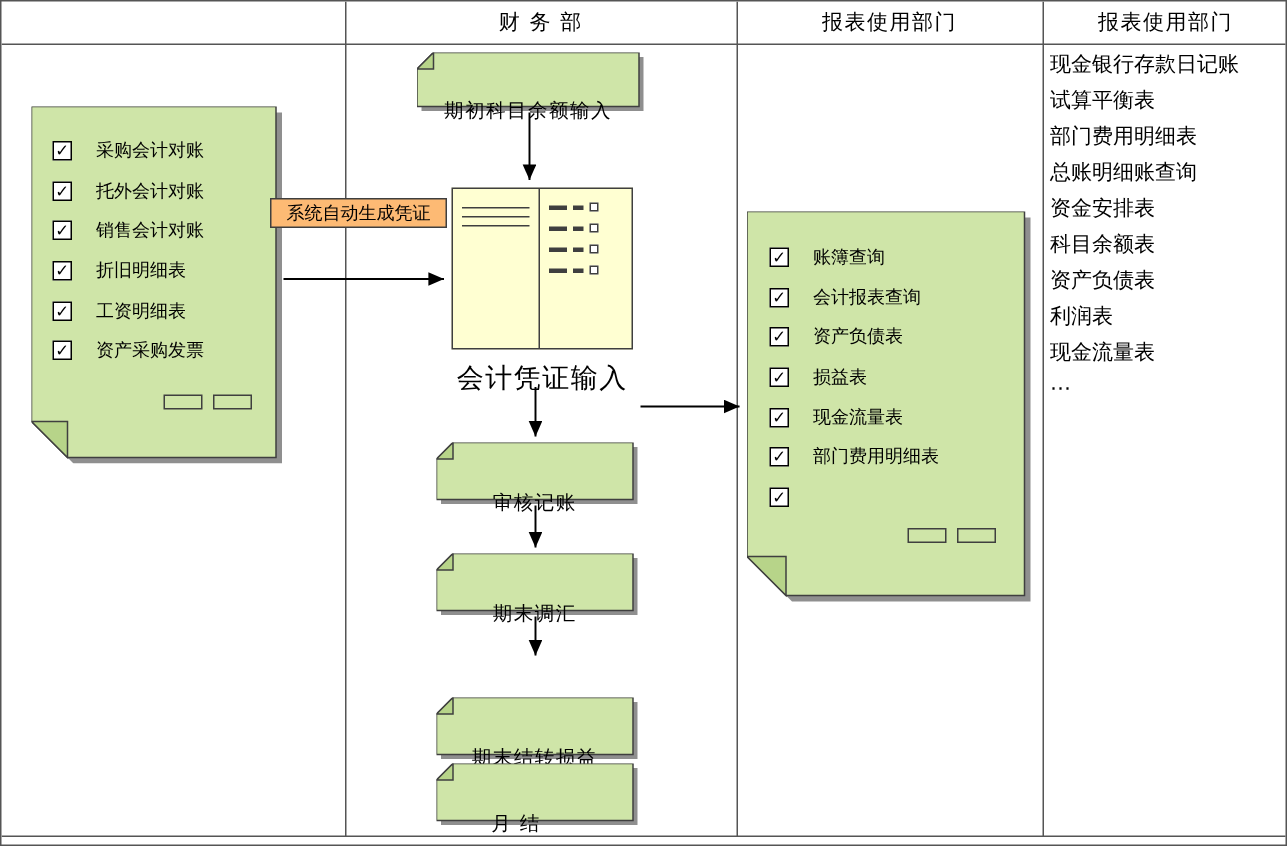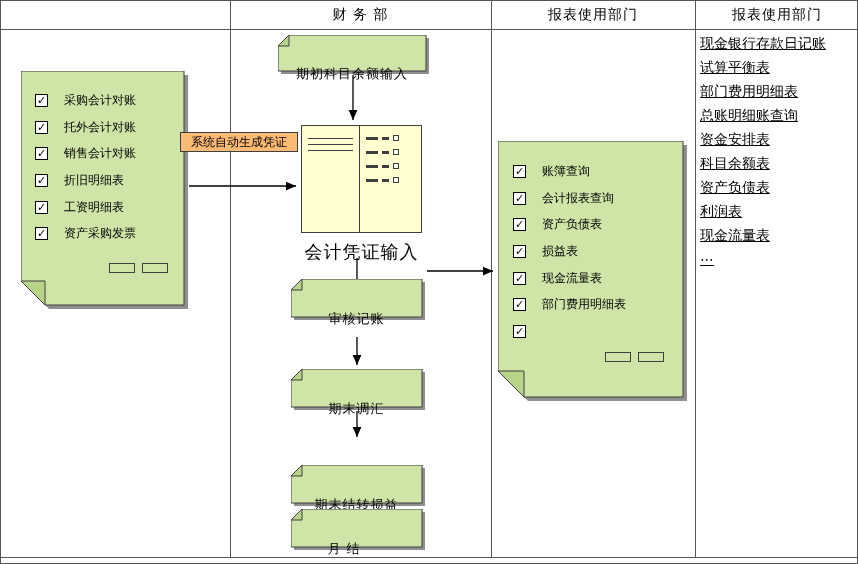--- a/index.html
+++ b/index.html
@@ -36,21 +36,21 @@
   .frow .b1 { width:12px; height:3px; background:#3f3f3f; }
   .frow .b2 { width:7px; height:3px; background:#3f3f3f; }
   .frow .b3 { width:6px; height:6px; border:1px solid #3f3f3f; background:#fff; }
 
   .caption { position:absolute; text-align:center; font-size:18px; letter-spacing:1px; white-space:nowrap; }
 
   .callout { position:absolute; background:#fdba74; border:1px solid #3f3f3f; display:flex; align-items:center;
              justify-content:center; font-size:12px; white-space:nowrap; }
 
   .report-list { position:absolute; left:699px; top:30px; width:158px; }
-  .report-list-item { font-size:14px; line-height:24px; white-space:nowrap;text-decoration:underline; }
+  .report-list-item { font-size:14px; line-height:24px; white-space:nowrap; }
 </style>
 </head>
 <body>
 
 <div class="canvas">
 
   <div class="vline" style="left:229px"></div>
   <div class="vline" style="left:490px"></div>
   <div class="vline" style="left:694px"></div>
   <div class="hline" style="top:28px"></div>
@@ -143,21 +143,21 @@
         <span class="b3"></span>
       </div>
     <div class="frow" style="top:51px">
         <span class="b1"></span>
         <span class="b2"></span>
         <span class="b3"></span>
       </div>
   </div>
   <div class="caption" style="left:300px;top:239px;width:121px">会计凭证输入</div>
 
-  <div class="shape" style="left:290px;top:278px;width:135px;height:42px">
+  <div class="shape" style="left:290px;top:294px;width:135px;height:42px">
     <svg width="135" height="42">
       <polygon points="11,0 131,0 131,38 0,38 0,11" transform="translate(3,3)" fill="#8f8f8f"></polygon>
       <polygon points="11,0 131,0 131,38 0,38 0,11" fill="#cfe5a8" stroke="#3f3f3f"></polygon>
       <polygon points="0,11 11,0 11,11" fill="#b7d489" stroke="#3f3f3f"></polygon>
     </svg>
     <div class="card-label" style="width:131px;height:38px">审核记账</div>
   </div>
 
   <div class="shape" style="left:290px;top:368px;width:135px;height:42px">
     <svg width="135" height="42">

